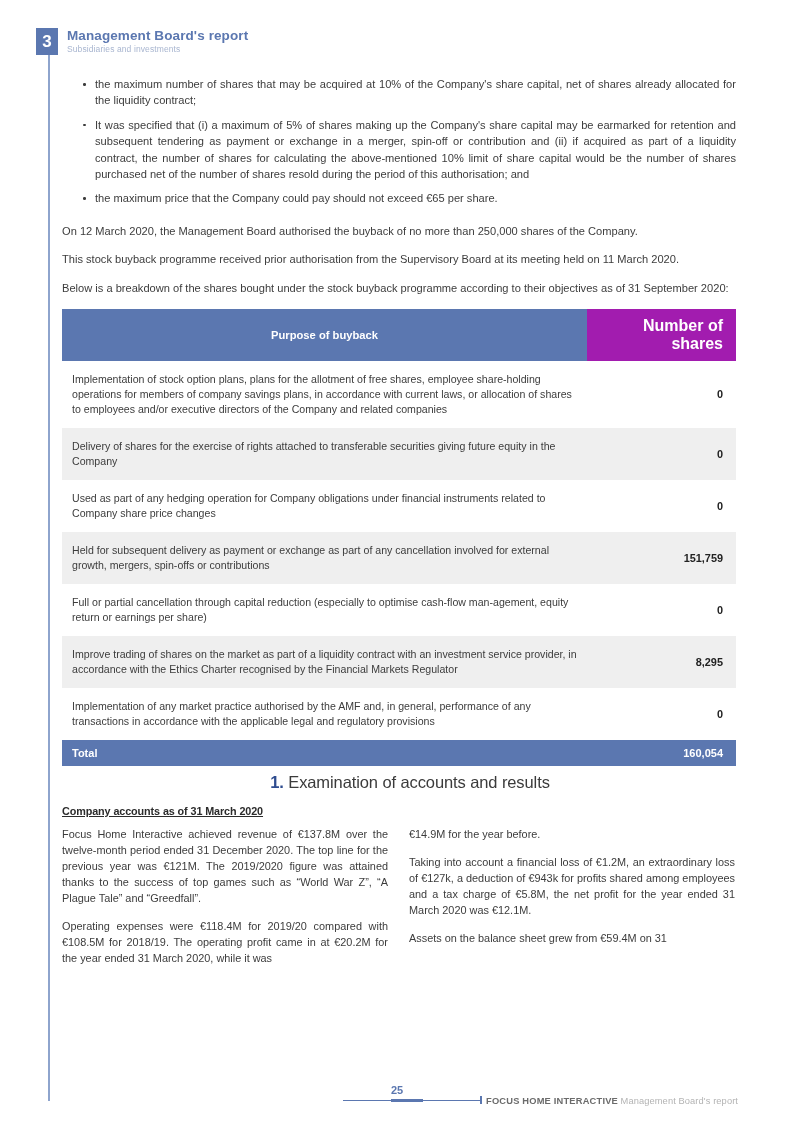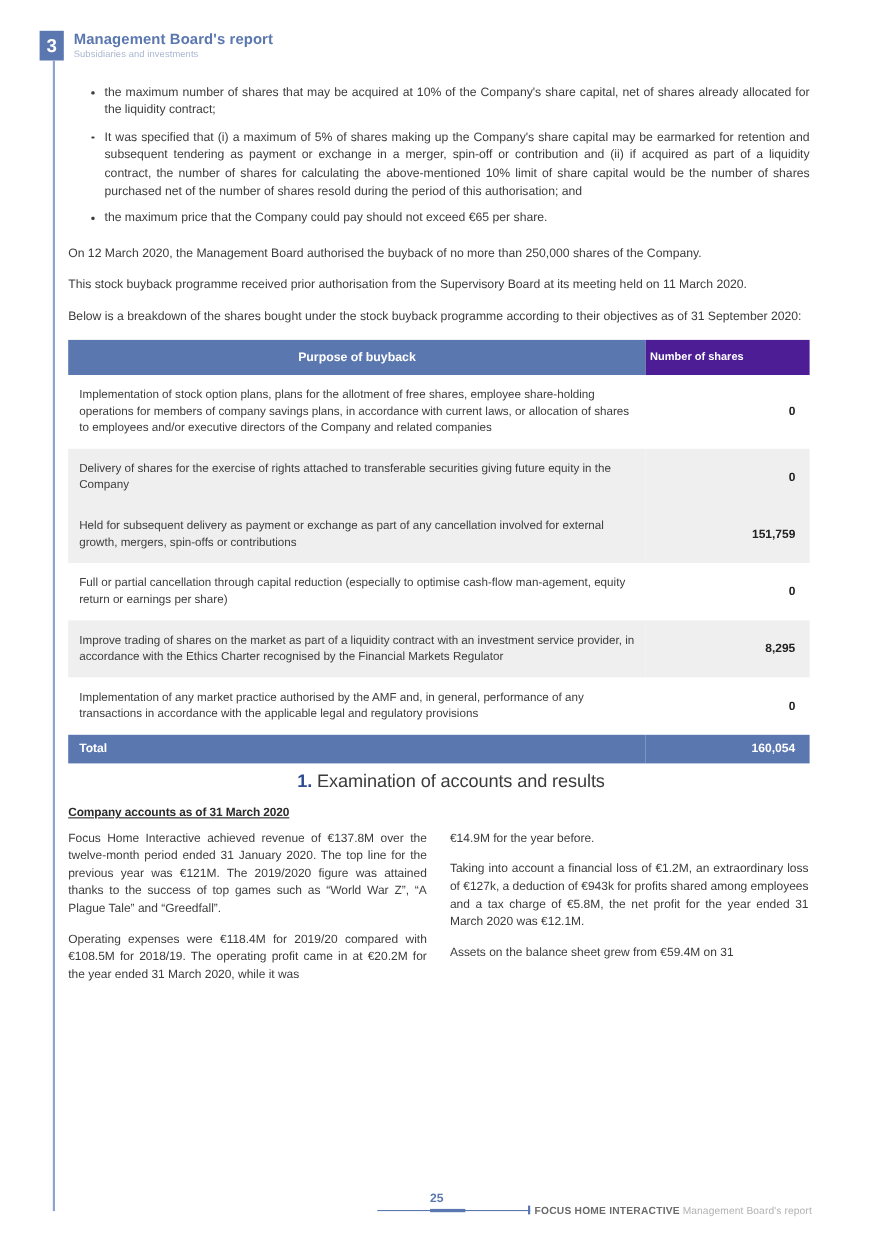--- a/index.html
+++ b/index.html
@@ -125,25 +125,25 @@
   .th-purpose {
     background: #5b77b0;
     color: #ffffff;
     font-size: 11.2px;
     font-weight: bold;
     text-align: center;
     padding: 8px 10px;
     height: 16px;
   }
   .th-number {
-    background: #4c1d95;
-    color: #ffffff;
-    font-size: 10px;
-    font-weight: bold;
-    text-align: left;
+    background: #a21caf;
+    color: #ffffff;
+    font-size: 16px;
+    font-weight: bold;
+    text-align: right;
     padding: 8px 13px 8px 4px;
     width: 132px;
   }
   .td-purpose {
     font-size: 10.6px;
     line-height: 1.42;
     color: #3c3c3c;
     padding: 11px 10px 11px 10px;
   }
   .td-number {
@@ -314,20 +314,24 @@
       </thead>
       <tbody>
         <tr class="row-plain">
           <td class="td-purpose">Implementation of stock option plans, plans for the allotment of free shares, employee share-holding operations for members of company savings plans, in accordance with current laws, or allocation of shares to employees and/or executive directors of the Company and related companies</td>
           <td class="td-number">0</td>
         </tr>
         <tr class="row-shaded">
           <td class="td-purpose">Delivery of shares for the exercise of rights attached to transferable securities giving future equity in the Company</td>
           <td class="td-number">0</td>
         </tr>
+        <tr class="row-plain">
+          <td class="td-purpose">Used as part of any hedging operation for Company obligations under financial instruments related to Company share price changes</td>
+          <td class="td-number">0</td>
+        </tr>
         <tr class="row-shaded">
           <td class="td-purpose">Held for subsequent delivery as payment or exchange as part of any cancellation involved for external growth, mergers, spin-offs or contributions</td>
           <td class="td-number">151,759</td>
         </tr>
         <tr class="row-plain">
           <td class="td-purpose">Full or partial cancellation through capital reduction (especially to optimise cash-flow man-agement, equity return or earnings per share)</td>
           <td class="td-number">0</td>
         </tr>
         <tr class="row-shaded">
           <td class="td-purpose">Improve trading of shares on the market as part of a liquidity contract with an investment service provider, in accordance with the Ethics Charter recognised by the Financial Markets Regulator</td>
@@ -345,21 +349,21 @@
     </table>
 
     <div class="subsection-heading">
       <span class="subsection-num">1.</span>
       <span>Examination of accounts and results</span>
     </div>
     <div class="sub-subheading">Company accounts as of 31 March 2020</div>
 
     <div class="two-col">
       <div class="col">
-        <p class="para">Focus Home Interactive achieved revenue of €137.8M over the twelve-month period ended 31 January 2020. The top line for the previous year was €121M. The 2019/2020 figure was attained thanks to the success of top games such as “World War Z”, “A Plague Tale” and “Greedfall”.</p>
+        <p class="para">Focus Home Interactive achieved revenue of €137.8M over the twelve-month period ended 31 December 2020. The top line for the previous year was €121M. The 2019/2020 figure was attained thanks to the success of top games such as “World War Z”, “A Plague Tale” and “Greedfall”.</p>
         <p class="para">Operating expenses were €118.4M for 2019/20 compared with €108.5M for 2018/19. The operating profit came in at €20.2M for the year ended 31 March 2020, while it was</p>
       </div>
       <div class="col">
         <p class="para">€14.9M for the year before.</p>
         <p class="para">Taking into account a financial loss of €1.2M, an extraordinary loss of €127k, a deduction of €943k for profits shared among employees and a tax charge of €5.8M, the net profit for the year ended 31 March 2020 was €12.1M.</p>
         <p class="para">Assets on the balance sheet grew from €59.4M on 31</p>
       </div>
     </div>
 
   </div>

